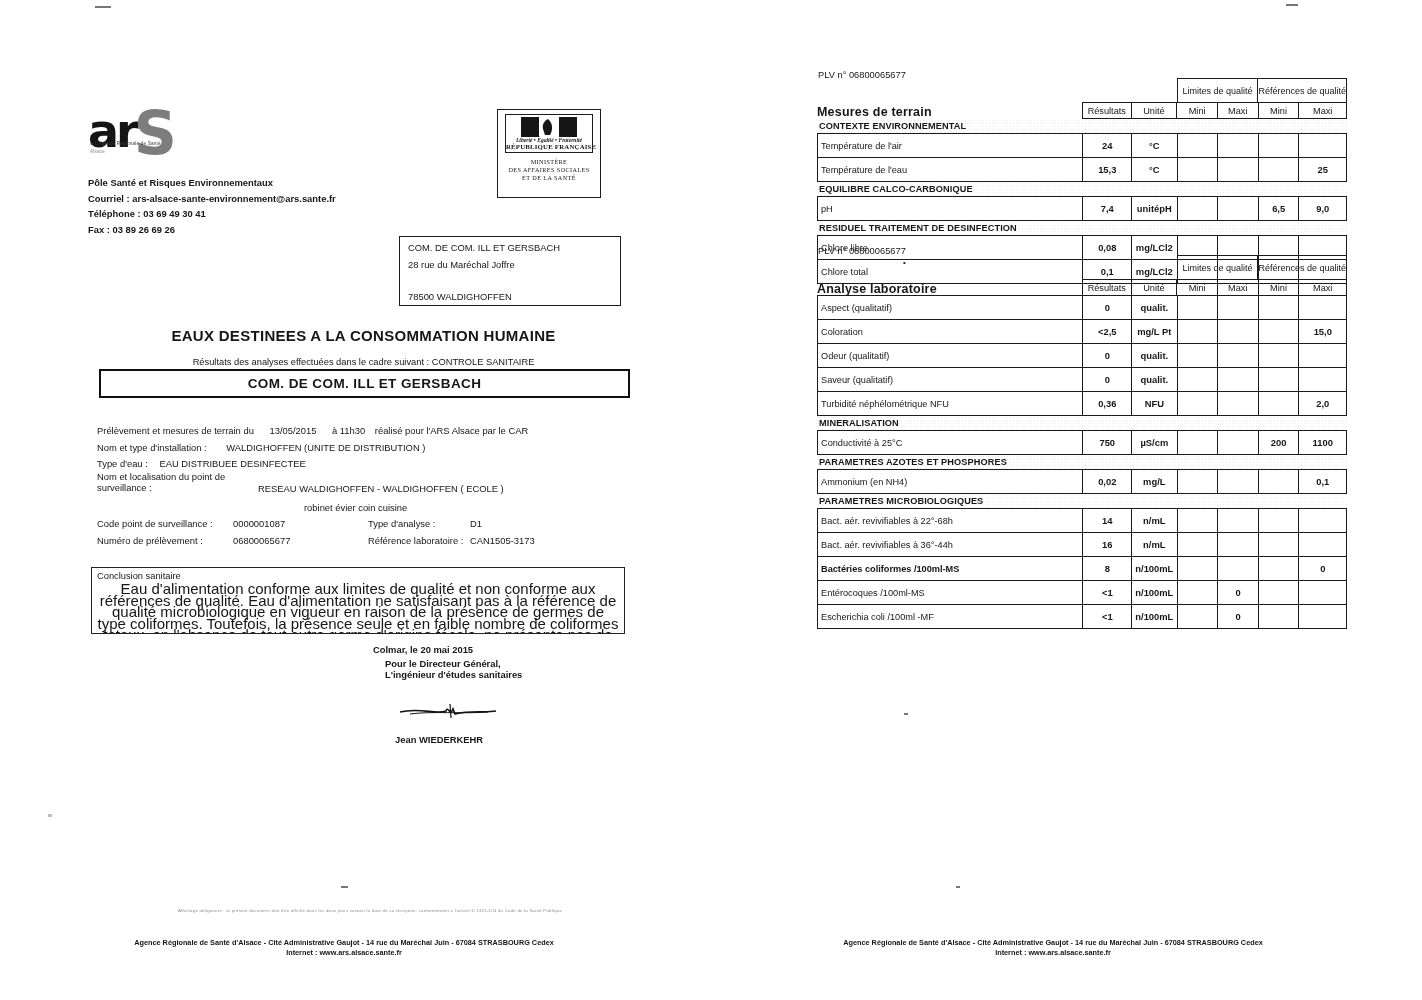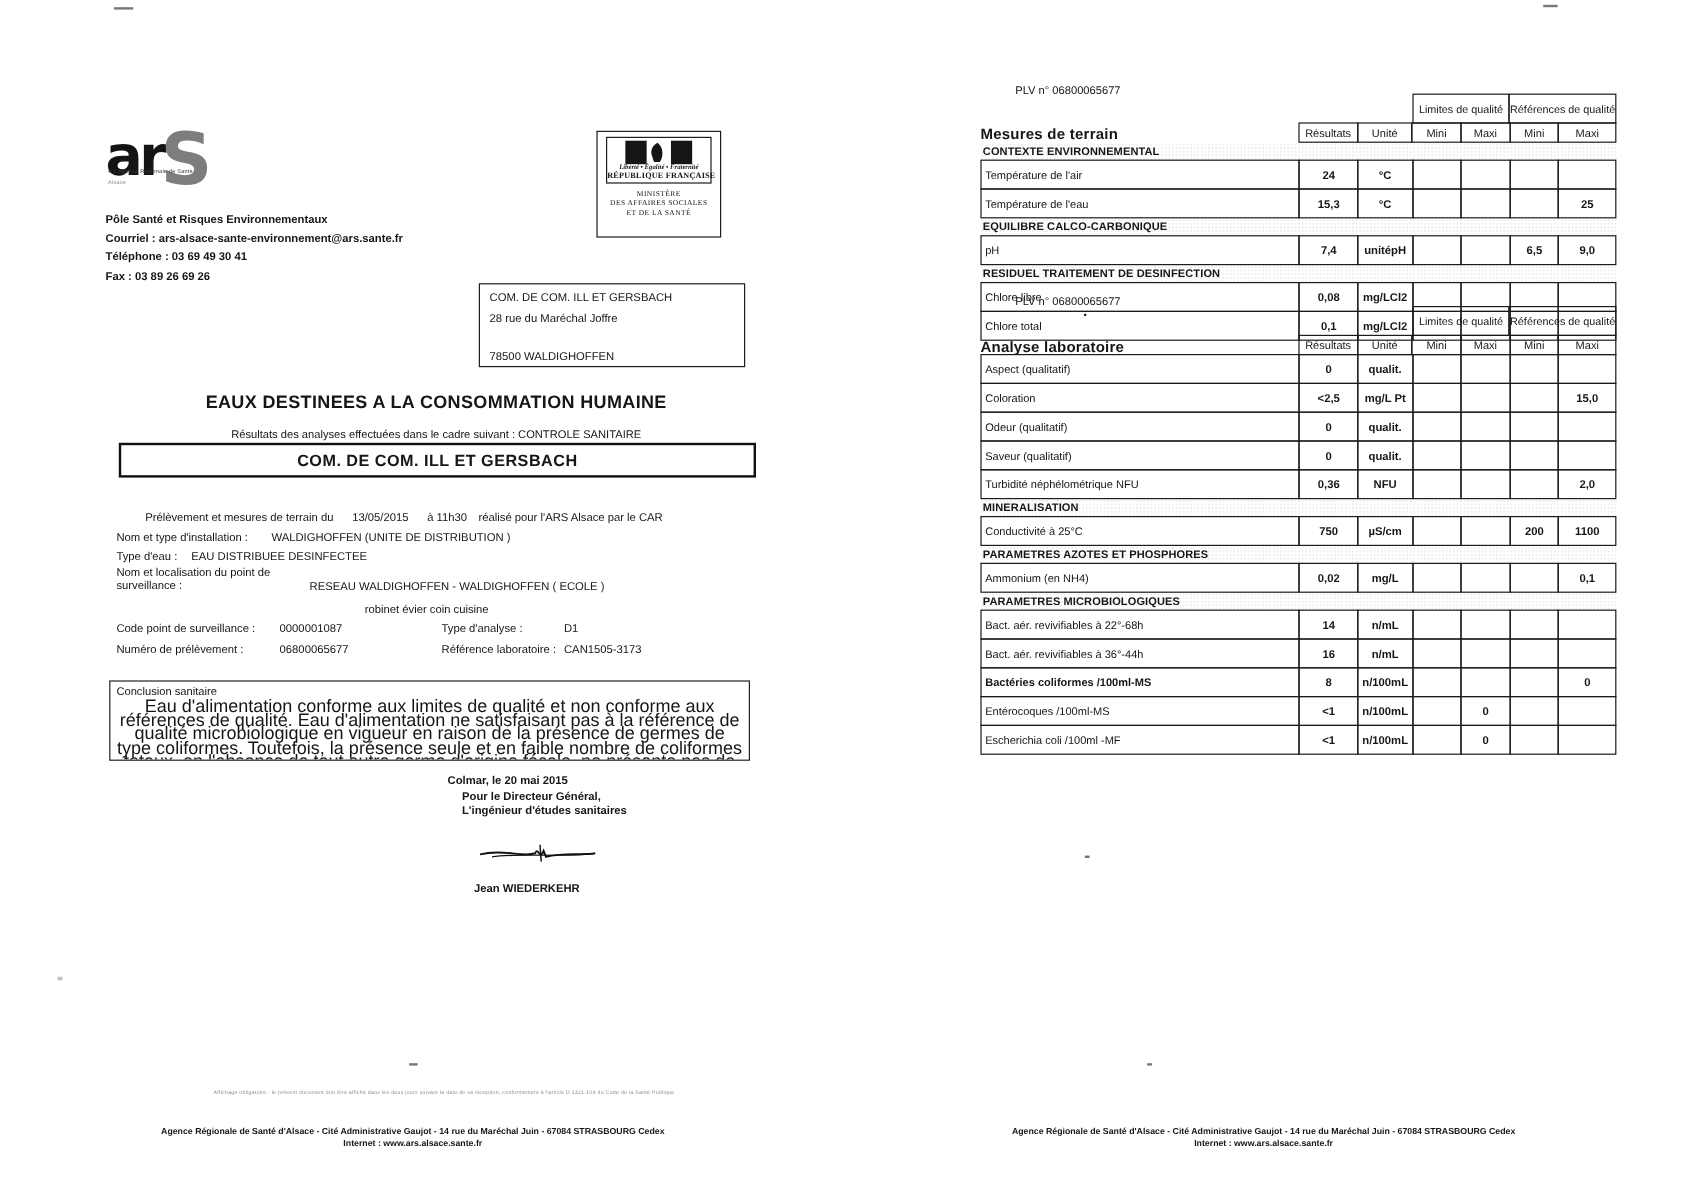--- a/index.html
+++ b/index.html
@@ -33,21 +33,21 @@
   .conclusion-box{width:534px;height:67px;border:1px solid #222;box-sizing:border-box;padding:3px 5px;overflow:hidden;}
   .conclusion-title{font-size:9.3px;margin-bottom:2px;}
   .conclusion-body{font-size:15px;line-height:11.6px;text-align:center;}
 
   .fineprint{width:500px;font-size:4.3px;color:#8d8d8d;letter-spacing:.25px;filter:blur(.35px);text-align:center;white-space:nowrap;overflow:hidden;}
   .footer{width:470px;text-align:center;font-size:7.3px;font-weight:bold;line-height:9.6px;}
 
   .speck{position:absolute;background:#777;}
 
   
-  .plv{font-size:9.3px;white-space:nowrap;margin-left:28px;}
+  .plv{font-size:9.3px;white-space:nowrap;}
   .antable{position:absolute;left:817px;width:530px;}
   .t-group{display:flex;height:25px;}
   .t-group .spacer{width:361px;}
   .gbox{border:1px solid #1b1b1b;box-sizing:border-box;display:flex;align-items:center;justify-content:center;text-align:center;font-size:9px;line-height:10px;}
   .gbox.limits{width:82px;}
   .gbox.refs{width:90px;margin-left:-1px;}
   .t-head{display:flex;height:17px;margin-top:-1px;}
   .t-title{width:268px;display:flex;align-items:flex-end;font-weight:bold;font-size:12.5px;letter-spacing:.2px;line-height:14px;}
   .th{border:1px solid #1b1b1b;box-sizing:border-box;margin-left:-1px;display:flex;align-items:center;justify-content:center;font-size:9.2px;}
   .w-res{width:50px;}.w-unit{width:47px;}.w-m{width:42px;}.w-m2{width:49px;}
@@ -109,21 +109,21 @@
     <div>COM. DE COM. ILL ET GERSBACH</div>
     <div style="margin-top:6px;">28 rue du Maréchal Joffre</div>
     <div style="margin-top:21px;">78500 WALDIGHOFFEN</div>
   </div>
 
   <div class="abs doc-subtitle center" style="left:0;top:357px;">Résultats des analyses effectuées dans le cadre suivant : CONTROLE SANITAIRE</div>
   <div class="abs doc-title b center" style="left:0;top:327px;">EAUX DESTINEES A LA CONSOMMATION HUMAINE</div>
   <div class="abs org-box b center" style="left:99px;top:369px;">COM. DE COM. ILL ET GERSBACH</div>
 
   <div class="abs" style="left:97px;top:425px;width:535px;">
-    <div class="detail abs" style="left:0;top:0;margin-left:24px;">
+    <div class="detail abs" style="left:0;top:0;">
       <span>Prélèvement et mesures de terrain du</span>
       <span class="b" style="margin-left:13px;font-weight:normal;">13/05/2015</span>
       <span style="margin-left:13px;">à 11h30</span>
       <span style="margin-left:7px;">réalisé pour l'ARS Alsace par le CAR</span>
     </div>
     <div class="detail abs" style="left:0;top:17px;">
       <span>Nom et type d'installation :</span>
       <span style="margin-left:17px;">WALDIGHOFFEN (UNITE DE DISTRIBUTION )</span>
     </div>
     <div class="detail abs" style="left:0;top:33px;">

